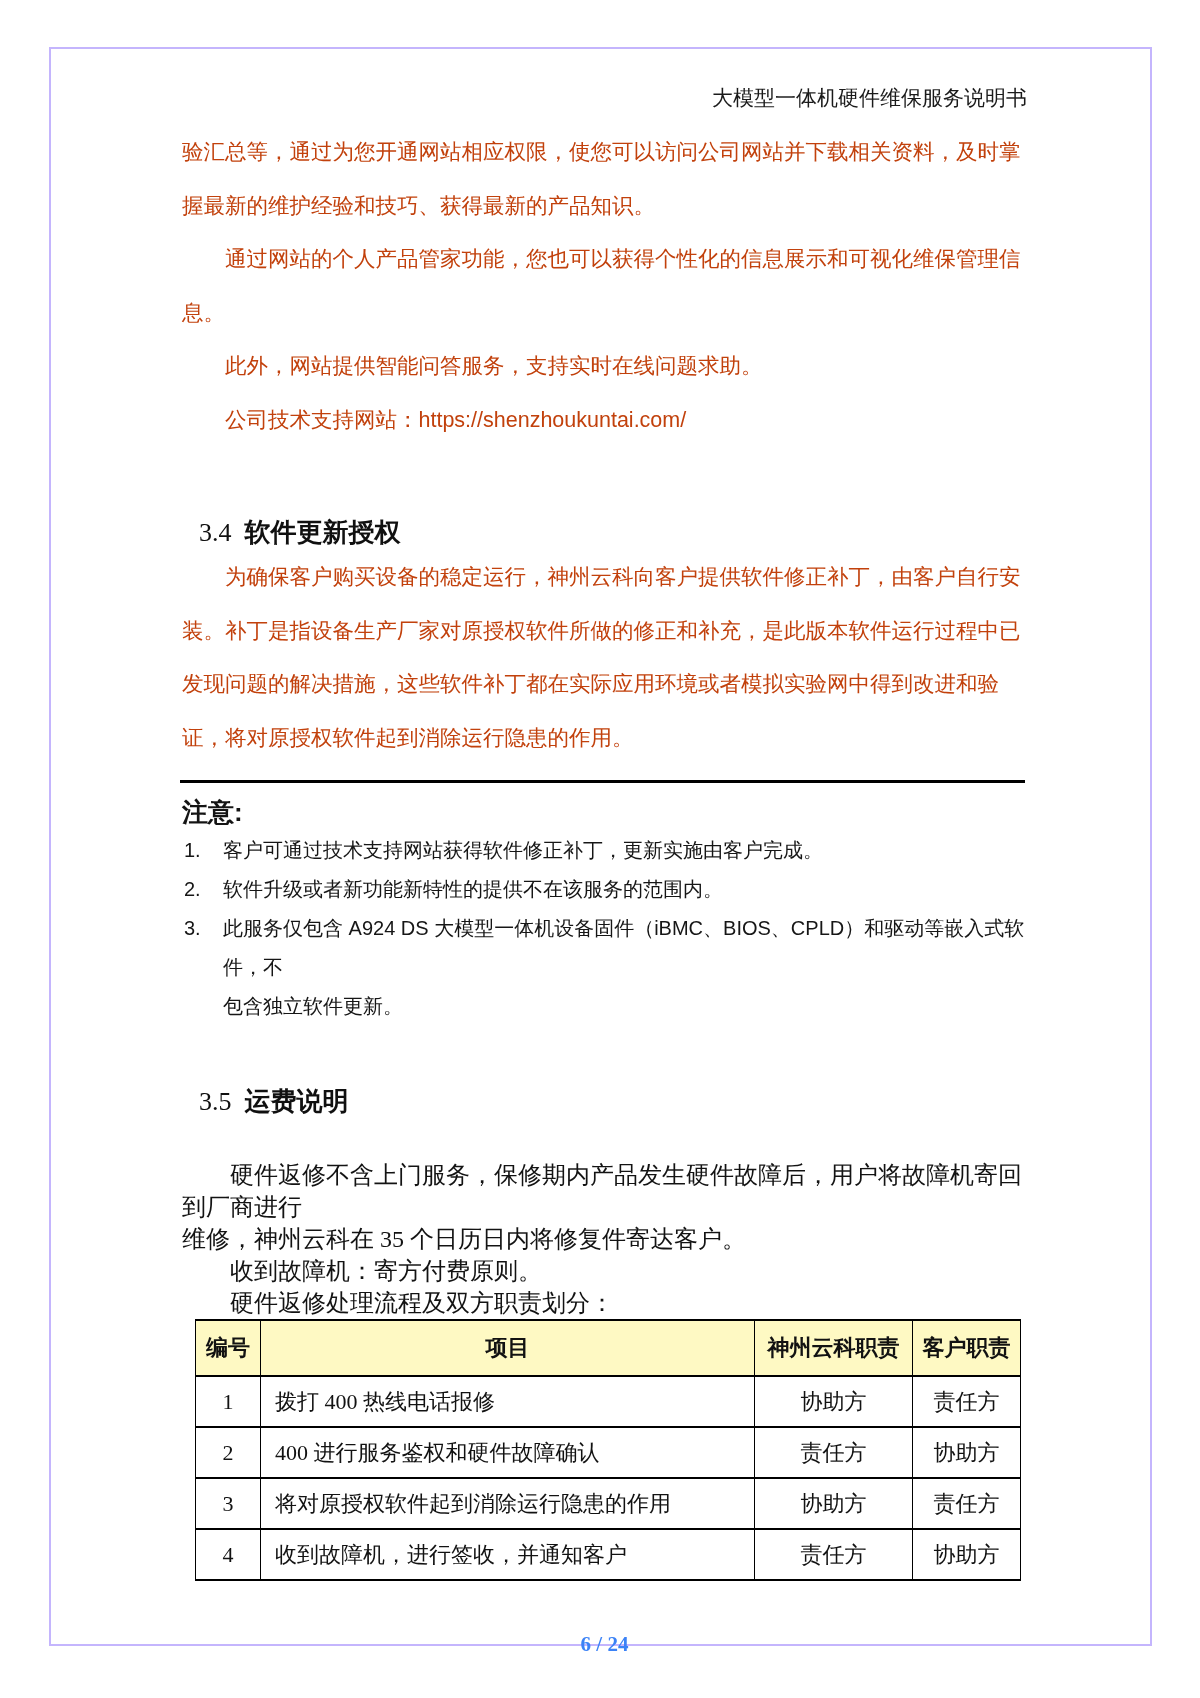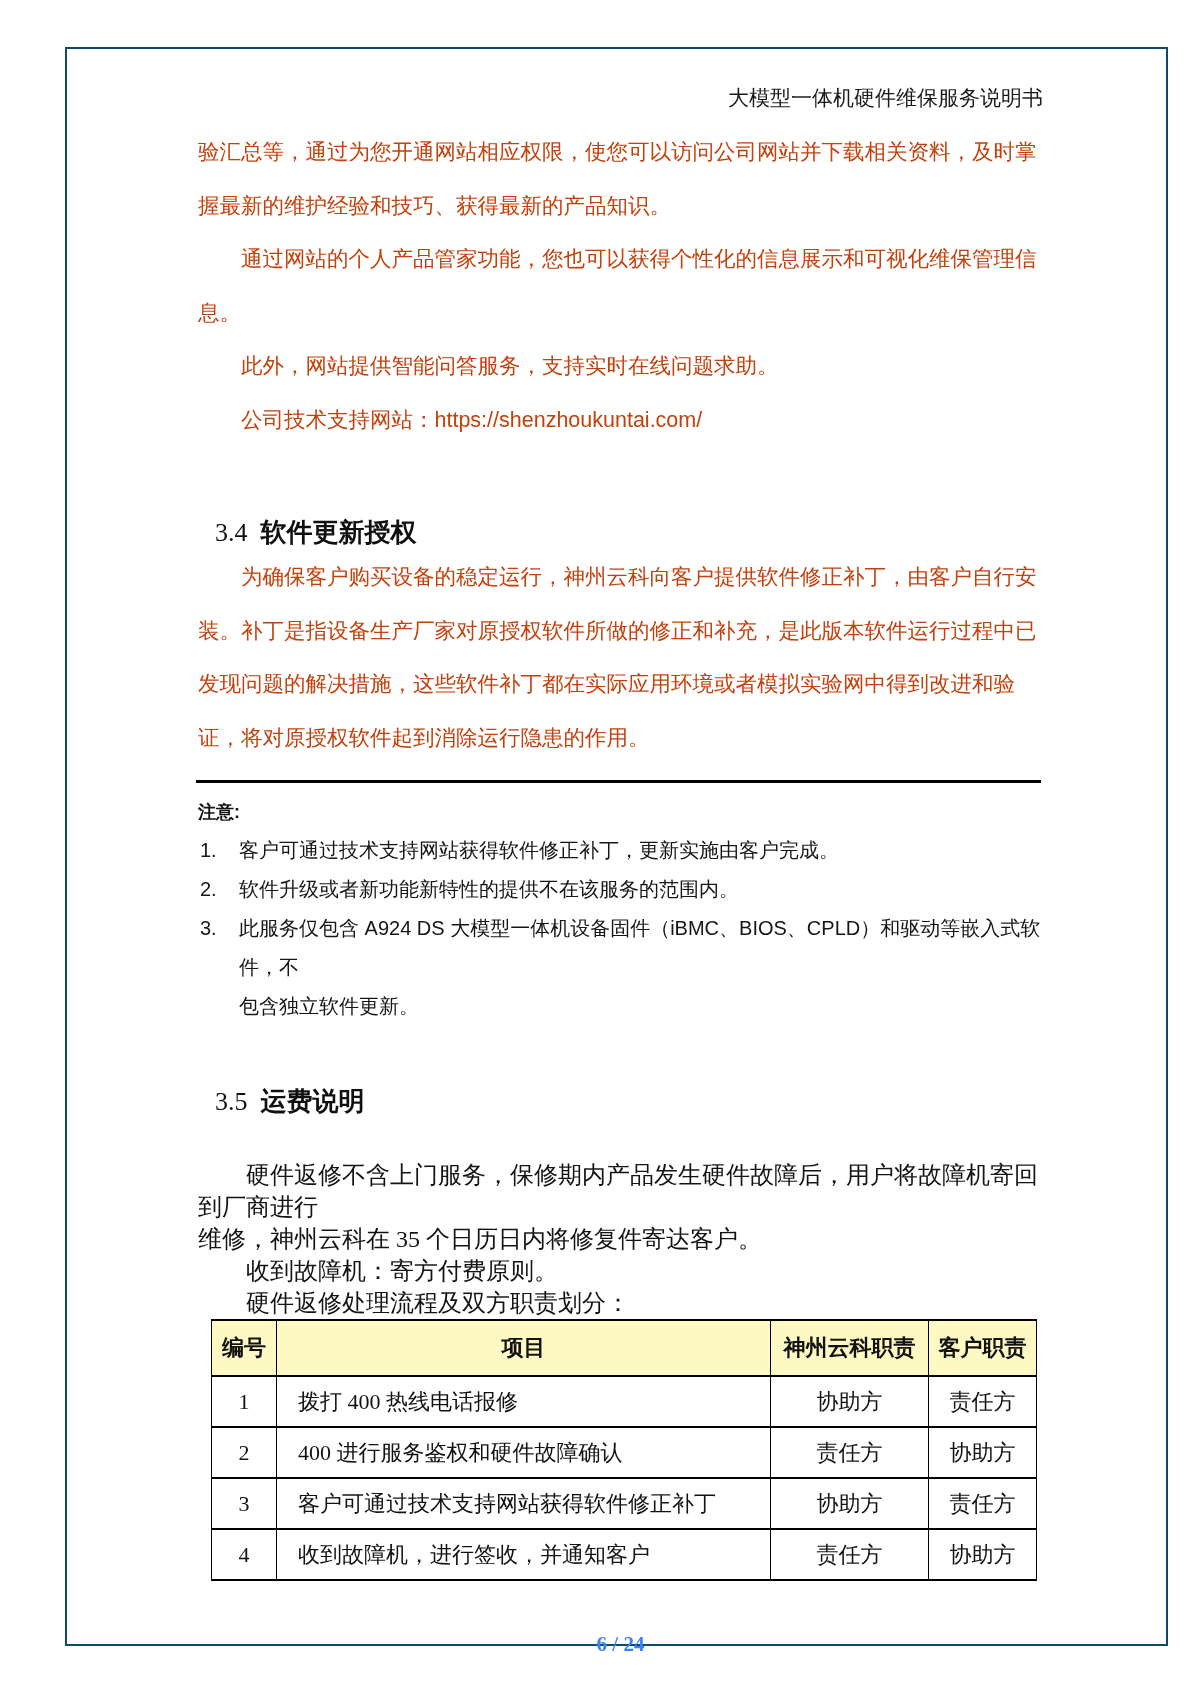--- a/index.html
+++ b/index.html
@@ -7,24 +7,23 @@
     width:1200px;height:1698px;
     background:#ffffff;
     position:relative;
     overflow:hidden;
     font-family:"Liberation Sans",sans-serif;
     color:#151515;
   }
   .page{
     position:absolute;left:49px;top:47px;
     width:1103px;height:1599px;
-    border:2px solid #0c4a6e;
+    border:2px solid #c4b5fd;
     box-sizing:border-box;
     background:#ffffff;
-    margin-left:16px;
   }
   .content{
     position:absolute;left:131px;top:0;
     width:845px;
   }
   
   .doc-header{
     margin-top:36px;
     text-align:right;
     font-family:"Liberation Serif",serif;
@@ -60,21 +59,21 @@
   .h-title{font-family:"Liberation Sans",sans-serif;}
   
   .note-rule{
     border:none;height:0;
     border-top:3px solid #000;
     margin:15px 0 0 -2px;
     width:845px;
   }
   .note-label{
     margin-top:14px;
-    font-size:18px;line-height:30px;
+    font-size:26px;line-height:30px;
     font-weight:bold;color:#141414;
   }
   .notes{
     margin:4px 0 0 0;padding:0;
     list-style:none;
   }
   .notes li{
     display:flex;
     font-size:20px;line-height:39px;
     color:#161616;
@@ -119,21 +118,21 @@
     padding:0;
   }
   table.returns th{
     height:56px;
     background:#fef9c3;
     font-weight:600;
   }
   table.returns td{height:51px;}
   table.returns td.col-item{
     text-align:left;
-    padding-left:21px;
+    padding-left:14px;
   }
   
   .page-footer{
     margin-top:50px;
     text-align:center;
     font-family:"Liberation Serif",serif;
     font-size:21px;line-height:26px;
     font-weight:bold;
     color:#3b82f6;
   }
@@ -220,21 +219,21 @@
             <td class="col-role">责任方</td>
           </tr>
           <tr>
             <td class="col-num">2</td>
             <td class="col-item">400 进行服务鉴权和硬件故障确认</td>
             <td class="col-role">责任方</td>
             <td class="col-role">协助方</td>
           </tr>
           <tr>
             <td class="col-num">3</td>
-            <td class="col-item">客户可通过技术支持网站获得软件修正补丁</td>
+            <td class="col-item">将对原授权软件起到消除运行隐患的作用</td>
             <td class="col-role">协助方</td>
             <td class="col-role">责任方</td>
           </tr>
           <tr>
             <td class="col-num">4</td>
             <td class="col-item">收到故障机，进行签收，并通知客户</td>
             <td class="col-role">责任方</td>
             <td class="col-role">协助方</td>
           </tr>
         </tbody>

